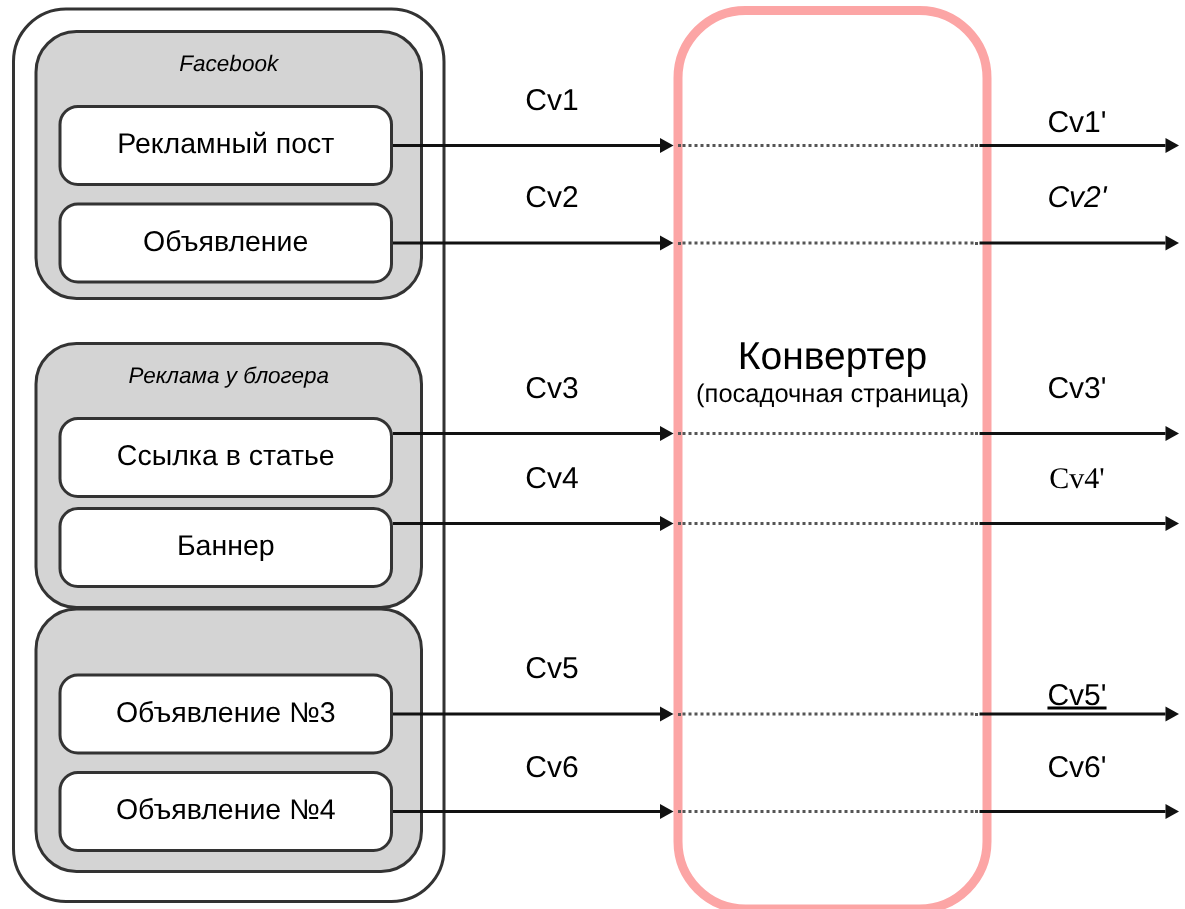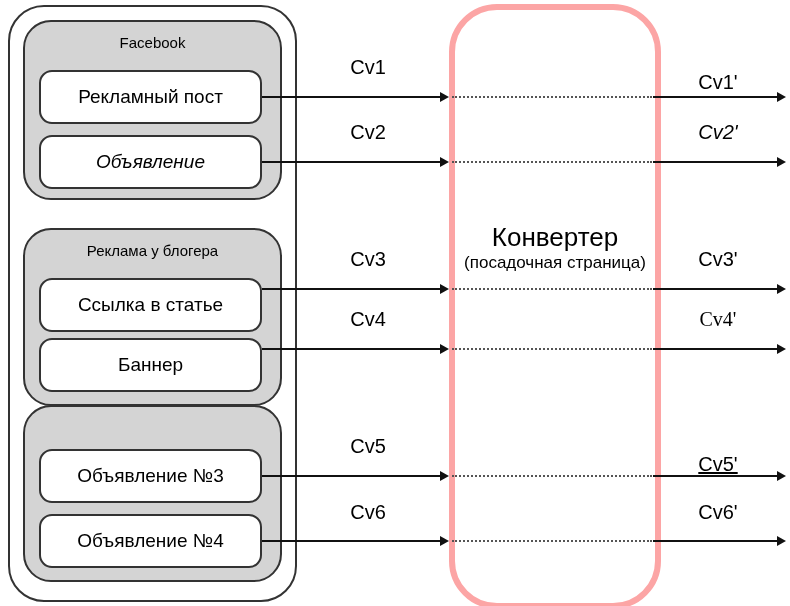--- a/index.html
+++ b/index.html
@@ -34,20 +34,21 @@
     border: 2px solid #333333;
     border-radius: 28px;
   }
   .group-label {
     position: absolute;
     top: 12px; left: 0;
     width: 100%;
     text-align: center;
     font-size: 15px;
     line-height: 18px;
+    font-style: italic;
   }
   
   .item-box {
     position: absolute;
     left: 14px;
     width: 219px;
     height: 50px;
     background: #ffffff;
     border: 2px solid #333333;
     border-radius: 13px;
@@ -118,21 +119,21 @@
 
 <div class="canvas">
 
   <div class="outer">
 
     <div class="group" style="top:13px; height:176px;">
       <div class="group-label">Facebook</div>
       <div class="item-box" style="top:48px;">
         <span>Рекламный пост</span>
       </div>
-      <div class="item-box" style="top:113px;font-style:italic;">
+      <div class="item-box" style="top:113px;">
         <span>Объявление</span>
       </div>
     </div>
 
     <div class="group" style="top:221px; height:174px;">
       <div class="group-label">Реклама у блогера</div>
       <div class="item-box" style="top:48px;">
         <span>Ссылка в статье</span>
       </div>
       <div class="item-box" style="top:108px;">

